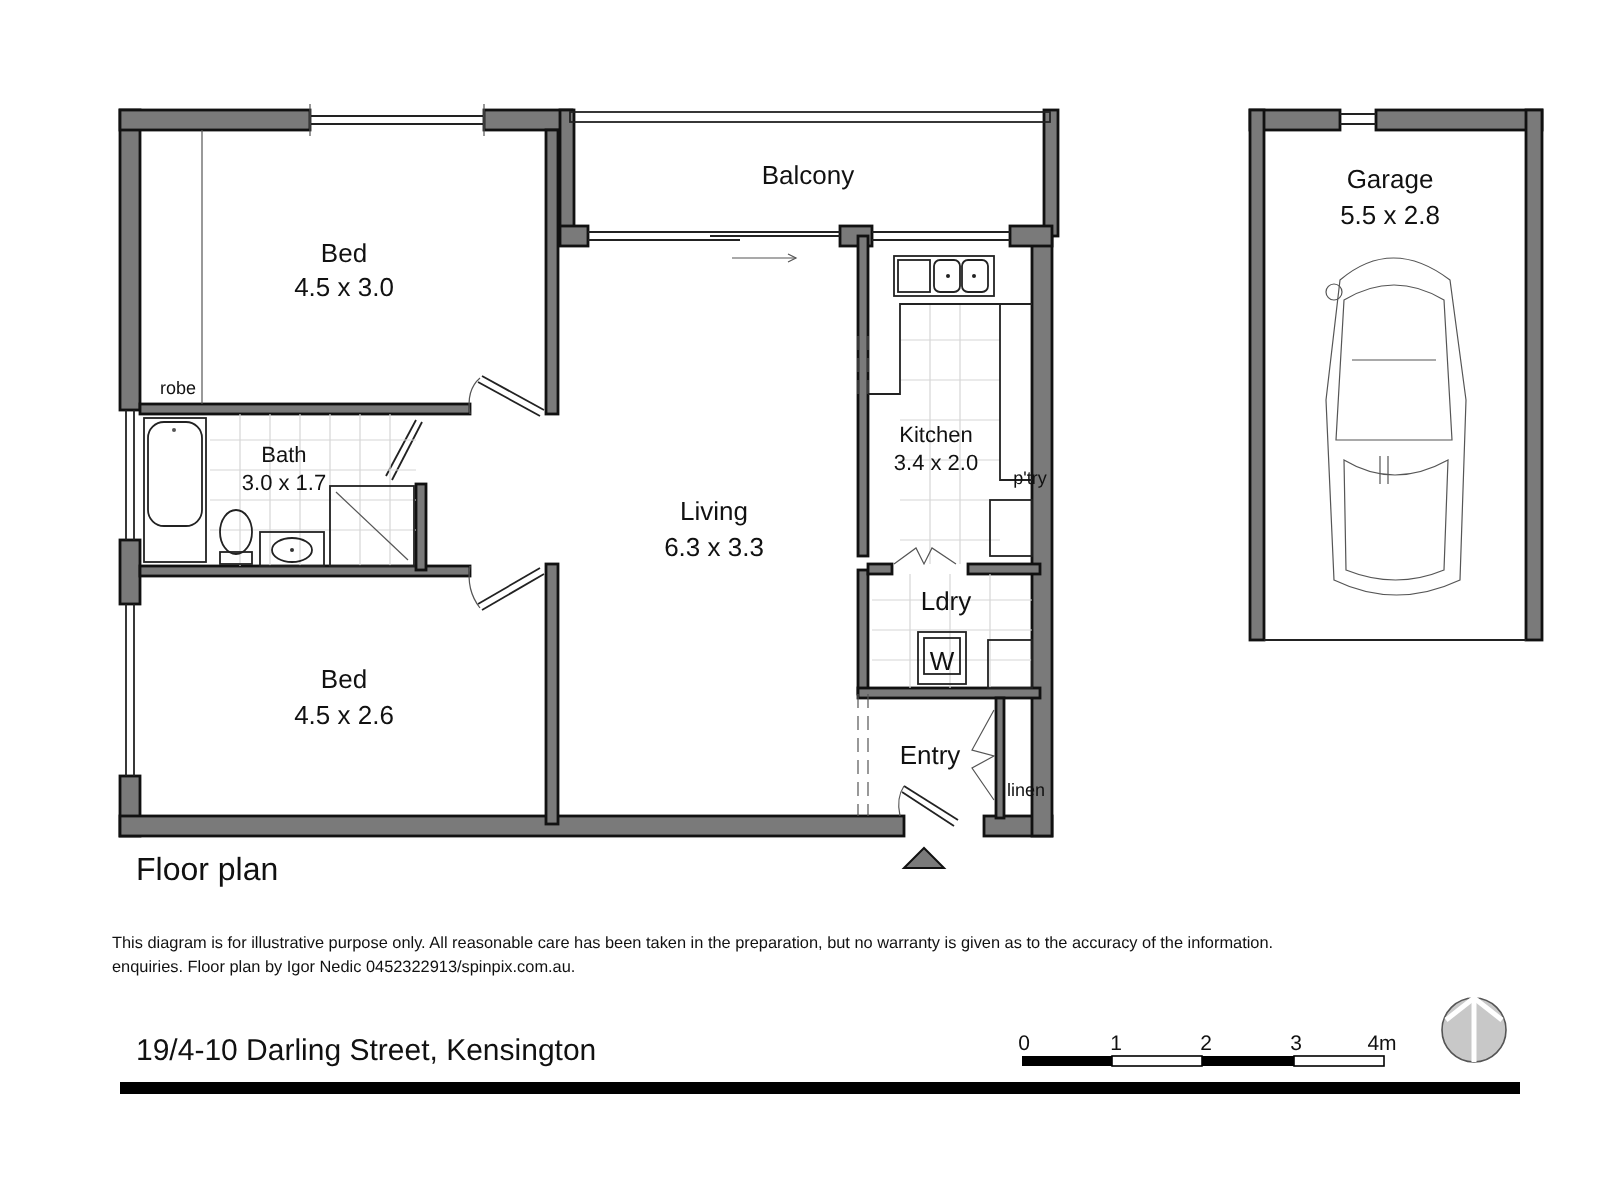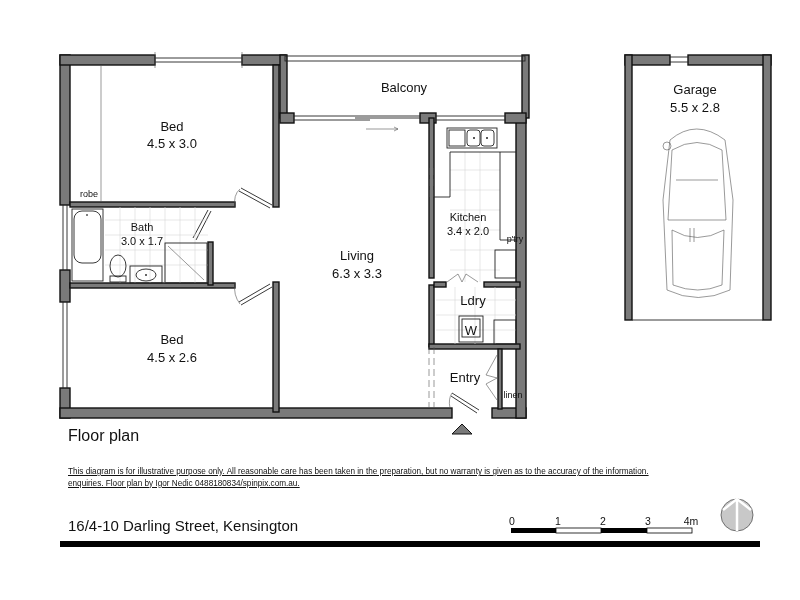--- a/index.html
+++ b/index.html
@@ -6,21 +6,21 @@
     body { width:800px; height:600px; position:relative; overflow:hidden; font-family:"Liberation Sans", "DejaVu Sans", sans-serif; color:#111; }
     #plan { position:absolute; left:0; top:0; width:800px; height:600px; }
     .wall { fill:#7a7a7a; stroke:#111; stroke-width:1.4; }
     .thin { fill:none; stroke:#222; stroke-width:0.9; }
     .hair { fill:none; stroke:#555; stroke-width:0.6; }
     .tile { fill:none; stroke:#d6d6d6; stroke-width:0.6; }
     .lbl { font-family:"Liberation Sans", "DejaVu Sans", sans-serif; fill:#111; text-anchor:middle; }
     .room { font-size:13px; }
     .small { font-size:9px; }
     .title { position:absolute; left:68px; top:427px; font-size:16px; }
-    .disclaimer { position:absolute; left:68px; top:466px; width:620px; font-size:8.2px; line-height:11.5px; color:#111;text-decoration:underline; }
+    .disclaimer { position:absolute; left:56px; top:466px; width:620px; font-size:8.2px; line-height:11.5px; color:#111; }
     .address { position:absolute; left:68px; top:517px; font-size:15px; }
     .rule { position:absolute; left:60px; top:541px; width:700px; height:6px; background:#000; }
     .scale-lbl { font-size:10.5px; }
   </style>
 </head>
 <body>
 
 <svg id="plan" viewBox="0 0 800 600" xmlns="http://www.w3.org/2000/svg">
 
   <g>
@@ -249,16 +249,16 @@
   <g>
     <circle cx="737" cy="515" r="16" fill="#c8c8c8" stroke="#555" stroke-width="0.8"></circle>
     <path d="M737,500 L737,531" stroke="#fff" stroke-width="2.5"></path>
     <path d="M723,510 L737,499 L751,510" fill="none" stroke="#fff" stroke-width="2.5"></path>
   </g>
 </svg>
 
 <div class="title">Floor plan</div>
 <div class="disclaimer">
   <div>This diagram is for illustrative purpose only. All reasonable care has been taken in the preparation, but no warranty is given as to the accuracy of the information.</div>
-  <div>enquiries. Floor plan by Igor Nedic 0488180834/spinpix.com.au.</div>
+  <div>enquiries. Floor plan by Igor Nedic 0452322913/spinpix.com.au.</div>
 </div>
-<div class="address">16/4-10 Darling Street, Kensington</div>
+<div class="address">19/4-10 Darling Street, Kensington</div>
 <div class="rule"></div>
 
 </body></html>

